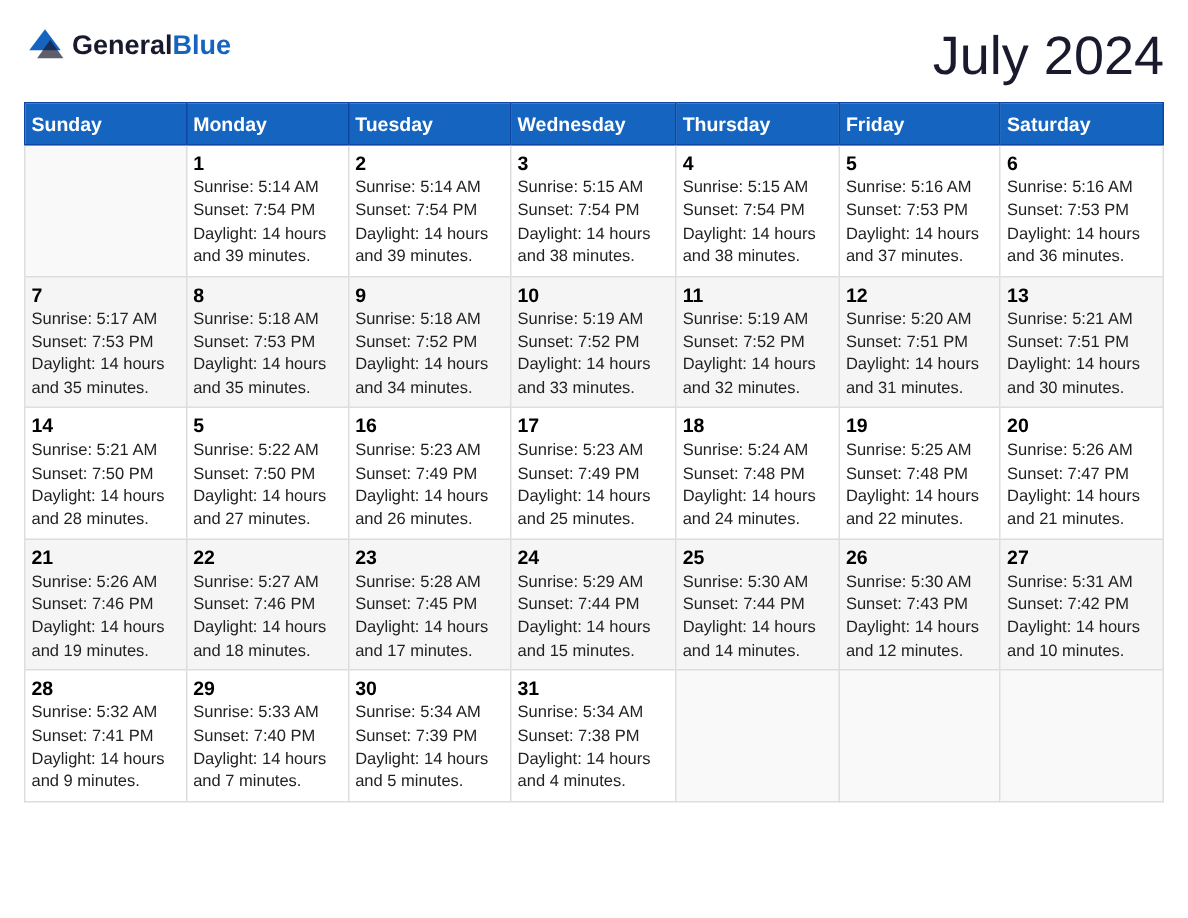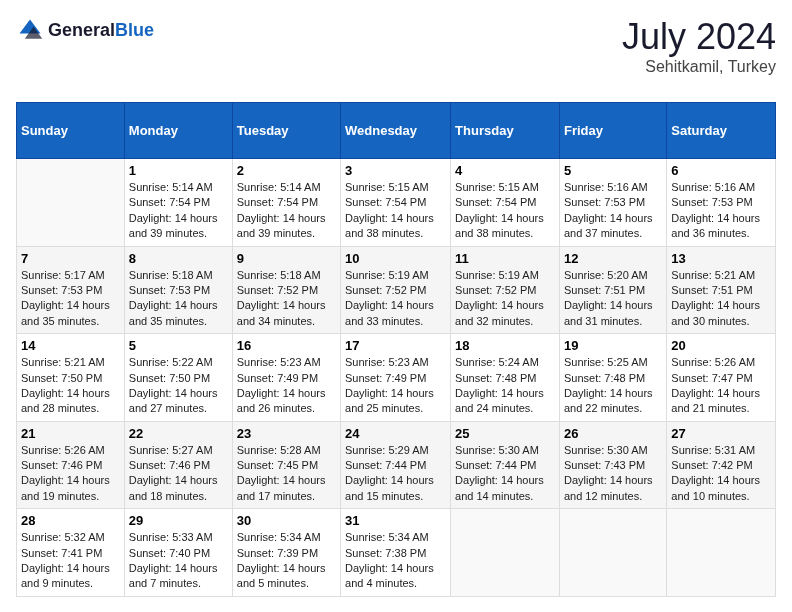--- a/index.html
+++ b/index.html
@@ -7,21 +7,21 @@
       font-family: Arial, sans-serif;
       background: #fff;
       width: 792px;
       min-height: 612px;
       padding: 16px;
     }
     .header-area {
       display: flex;
       justify-content: space-between;
       align-items: flex-start;
-      margin-bottom: 26px;
+      margin-bottom: 10px;
       gap: 17px;
     }
     .logo {
       display: flex;
       align-items: center;
       gap: 4px;
     }
     .logo-text-general {
       font-size: 18px;
       font-weight: bold;
@@ -49,21 +49,21 @@
       color: #444;
     }
     table {
       width: 100%;
       border-collapse: collapse;
       font-size: 11px;
     }
     thead tr th {
       background-color: #1565c0;
       color: #fff;
-      padding: 20px 4px;
+      padding: 6px 4px;
       text-align: left;
       font-size: 13px;
       font-weight: bold;
       border: 1px solid #0d47a1;
     }
     tbody tr {
       border-bottom: 1px solid #ccc;
     }
     tbody tr td {
       vertical-align: top;
@@ -101,21 +101,20 @@
     <svg class="logo-icon" viewBox="0 0 32 32">
       <polygon points="16,4 28,20 4,20" fill="#1565c0"></polygon>
       <polygon points="20,12 30,26 10,26" fill="#1a1a2e" opacity="0.7"></polygon>
     </svg>
     <div>
       <span class="logo-text-general">General</span><span class="logo-text-blue">Blue</span>
     </div>
   </div>
   <div class="title-area">
     <div class="month-title">July 2024</div>
-    <div class="location-title">Sehitkamil, Turkey</div>
   </div>
 </div>
 
 <table>
   <thead>
     <tr>
     <th>Sunday</th>
         <th>Monday</th>
         <th>Tuesday</th>
         <th>Wednesday</th>

